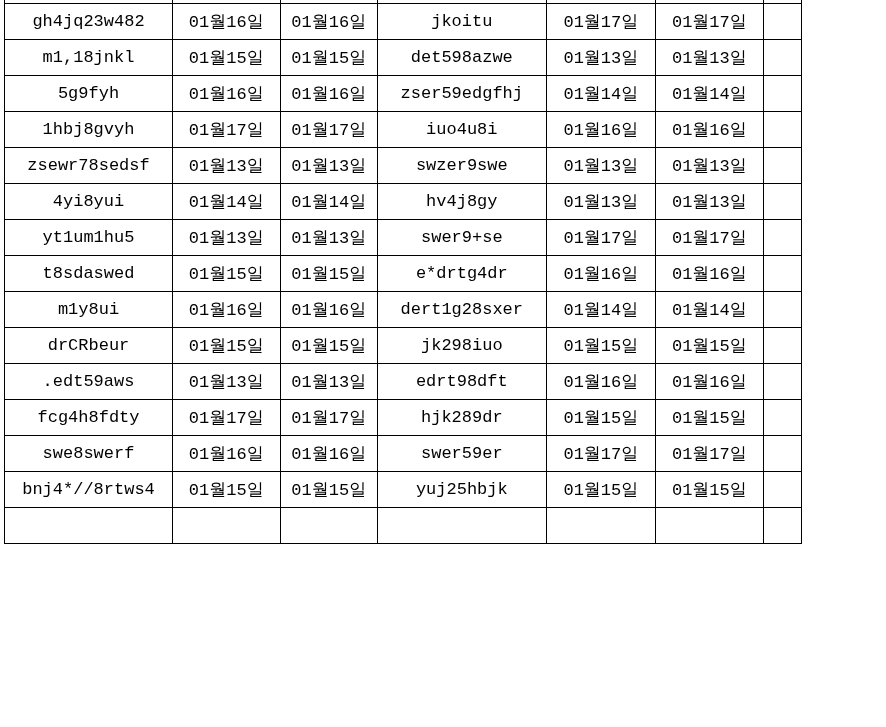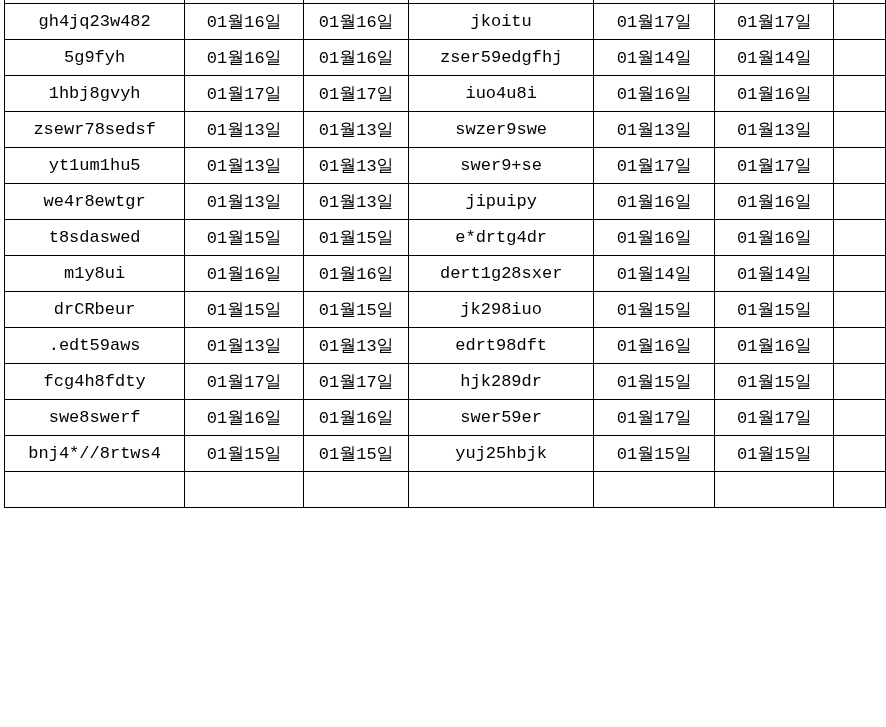--- a/index.html
+++ b/index.html
@@ -2,21 +2,21 @@
 <html><head>
 <meta charset="utf-8">
 <style>
   html, body {
     margin: 0;
     padding: 0;
     background: #ffffff;
   }
   .viewport {
     position: relative;
-    width: 886px;
+    width: 802px;
     height: 727px;
     overflow: hidden;
     background: #ffffff;
   }
   table.grid {
     position: absolute;
     left: 4px;
     top: -33px;
     border-collapse: collapse;
     table-layout: fixed;
@@ -62,20 +62,29 @@
         <tr>
           <td>gh4jq23w482</td>
           <td>01월16일</td>
           <td>01월16일</td>
           <td>jkoitu</td>
           <td>01월17일</td>
           <td>01월17일</td>
           <td></td>
         </tr>
         <tr>
+          <td>m1,18jnkl</td>
+          <td>01월15일</td>
+          <td>01월15일</td>
+          <td>det598azwe</td>
+          <td>01월13일</td>
+          <td>01월13일</td>
+          <td></td>
+        </tr>
+        <tr>
           <td>5g9fyh</td>
           <td>01월16일</td>
           <td>01월16일</td>
           <td>zser59edgfhj</td>
           <td>01월14일</td>
           <td>01월14일</td>
           <td></td>
         </tr>
         <tr>
           <td>1hbj8gvyh</td>
@@ -89,35 +98,35 @@
         <tr>
           <td>zsewr78sedsf</td>
           <td>01월13일</td>
           <td>01월13일</td>
           <td>swzer9swe</td>
           <td>01월13일</td>
           <td>01월13일</td>
           <td></td>
         </tr>
         <tr>
+          <td>4yi8yui</td>
+          <td>01월14일</td>
+          <td>01월14일</td>
+          <td>hv4j8gy</td>
+          <td>01월13일</td>
+          <td>01월13일</td>
+          <td></td>
+        </tr>
+        <tr>
           <td>yt1um1hu5</td>
           <td>01월13일</td>
           <td>01월13일</td>
           <td>swer9+se</td>
           <td>01월17일</td>
           <td>01월17일</td>
-          <td></td>
-        </tr>
-        <tr>
-          <td>we4r8ewtgr</td>
-          <td>01월13일</td>
-          <td>01월13일</td>
-          <td>jipuipy</td>
-          <td>01월16일</td>
-          <td>01월16일</td>
           <td></td>
         </tr>
         <tr>
           <td>t8sdaswed</td>
           <td>01월15일</td>
           <td>01월15일</td>
           <td>e*drtg4dr</td>
           <td>01월16일</td>
           <td>01월16일</td>
           <td></td>

